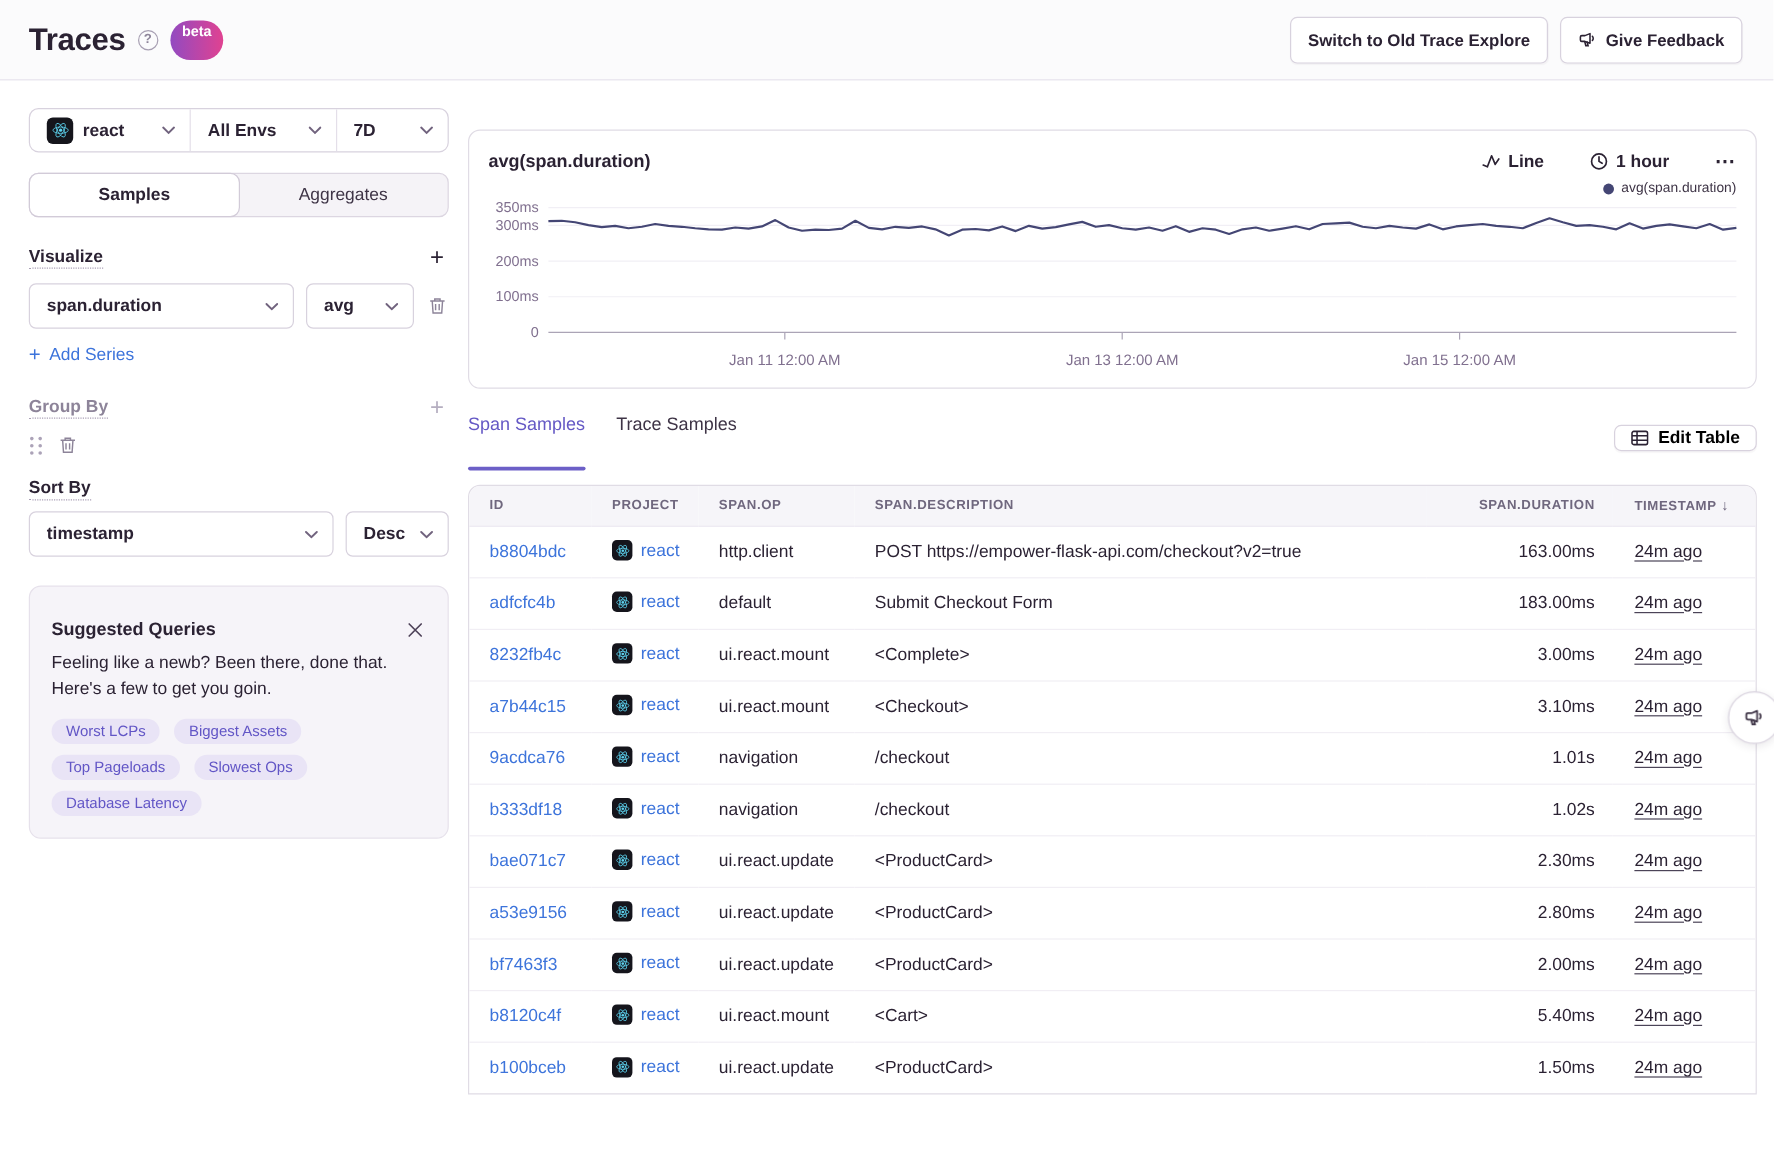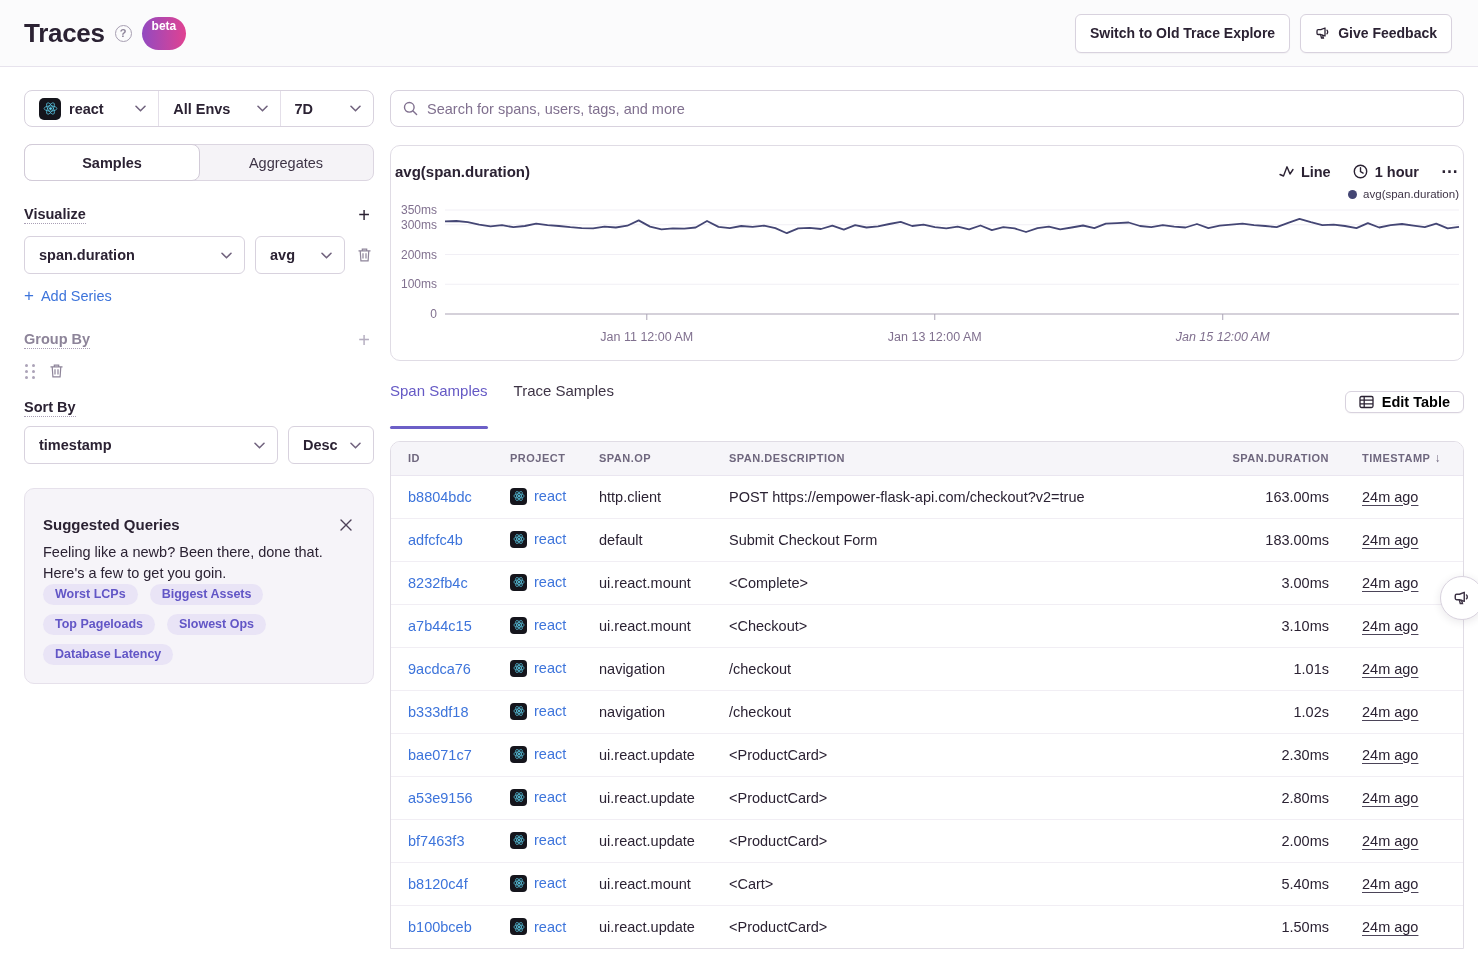--- a/index.html
+++ b/index.html
@@ -78,30 +78,30 @@
 
   .sortby-label { margin-top:18px;align-items:flex-end; }
 
   
   .suggested { margin-top:24px; background:#f6f4f9; border:1px solid #e6e1eb; border-radius:10px;
     padding:27px 18px 18px; }
   .suggested-head { display:flex; align-items:flex-start; }
   .suggested-title { font-size:15px; font-weight:700; }
   .close-btn { margin-left:auto; color:#4d4158; font-size:15px; line-height:1; padding:2px; }
   .suggested-body { margin-top:6px; font-size:14.5px; color:#2b2233; line-height:1.45; }
-  .pill-wrap { margin-top:0; display:flex; flex-wrap:wrap; gap:9px 12px;font-weight:bold; }
+  .pill-wrap { margin-top:14px; display:flex; flex-wrap:wrap; gap:9px 12px; }
   .pill { background:#e9e4f6; color:#6256c6; border-radius:20px; padding:3px 12px 4px;
     font-size:12.5px; white-space:nowrap; }
 
   
   .chart-panel { margin-top:18px; border:1px solid #e0dce5; border-radius:10px;
-    padding:15px 4px 10px; background:#fff; }
+    padding:15px 16px 10px; background:#fff; }
   .chart-head { display:flex; align-items:center; }
   .chart-title { font-size:15px; font-weight:700; }
-  .chart-controls { margin-left:auto; display:flex; align-items:center; gap:22px; }
+  .chart-controls { margin-left:auto; display:flex; align-items:center; gap:38px; }
   .chart-ctl { display:inline-flex; align-items:center; gap:7px; font-weight:700; font-size:14.5px; }
   .chart-more { font-size:17px; font-weight:700; color:#2b2233; letter-spacing:1px; }
   .chart-legend { display:flex; justify-content:flex-end; margin-top:6px; }
   .legend-item { display:inline-flex; align-items:center; gap:6px; font-size:11.5px; color:#3e3446; }
   .legend-dot { width:9px; height:9px; border-radius:50%; background:#444674; }
   .chart-body { display:grid; grid-template-columns:50px 1fr; margin-top:10px; }
   .y-axis { position:relative; }
   .y-axis span { position:absolute; right:8px; font-size:12px; color:#80708f; white-space:nowrap; }
   .chart-svg { width:100%; height:112px; display:block; overflow:visible; }
   .x-axis { position:relative; height:24px; margin-top:4px; }
@@ -303,29 +303,20 @@
             <span class="pill clickable">Biggest Assets</span>
             <span class="pill clickable">Top Pageloads</span>
             <span class="pill clickable">Slowest Ops</span>
             <span class="pill clickable">Database Latency</span>
           </div>
       </div>
     </div>
 
     <div class="main">
 
-      <div class="search-bar">
-        <span>
-            <svg width="15" height="15" viewBox="0 0 15 15" fill="none" stroke="#80708f" stroke-width="1.4" stroke-linecap="round" class="icon-stroke">
-              <circle cx="6.3" cy="6.3" r="4.8"></circle>
-              <path d="M10 10l3.6 3.6"></path>
-            </svg>
-          </span>
-        <input type="text" placeholder="Search for spans, users, tags, and more" style="">
-      </div>
 
       <div class="chart-panel">
         <div class="chart-head">
           <span class="chart-title">avg(span.duration)</span>
           <div class="chart-controls">
             <span class="chart-ctl clickable">
               <span>
                   <svg width="15" height="13" viewBox="0 0 15 13" fill="none" stroke="#2b2233" stroke-width="1.4" stroke-linecap="round" stroke-linejoin="round" class="icon-stroke">
                     <path d="M1 9.5L4.5 11 8 1.8l3 7.2 3-4.5"></path>
                   </svg>
@@ -366,21 +357,21 @@
               <line x1="0" y1="104" x2="1000" y2="104" stroke="#aba4b6" stroke-width="1" vector-effect="non-scaling-stroke"></line>
               <line x1="199" y1="104" x2="199" y2="110" stroke="#aba4b6" stroke-width="1" vector-effect="non-scaling-stroke"></line>
               <line x1="483" y1="104" x2="483" y2="110" stroke="#aba4b6" stroke-width="1" vector-effect="non-scaling-stroke"></line>
               <line x1="767" y1="104" x2="767" y2="110" stroke="#aba4b6" stroke-width="1" vector-effect="non-scaling-stroke"></line>
               <polyline points="0.0,11.3 11.2,11.0 22.5,12.2 33.7,14.6 44.9,16.3 56.2,15.2 67.4,17.2 78.7,16.0 89.9,13.7 101.1,15.2 112.4,16.0 123.6,17.2 134.8,18.1 146.1,18.4 157.3,16.6 168.5,17.5 179.8,15.7 191.0,10.4 202.2,16.6 213.5,19.3 224.7,18.4 236.0,18.7 247.2,17.5 258.4,11.0 269.7,16.9 280.9,18.1 292.1,16.0 303.4,16.9 314.6,15.7 325.8,18.1 337.1,23.2 348.3,18.4 359.6,17.8 370.8,19.0 382.0,15.7 393.3,19.6 404.5,15.2 415.7,17.5 427.0,16.3 438.2,14.0 449.4,11.9 460.7,16.0 471.9,14.6 483.1,17.2 494.4,18.4 505.6,16.6 516.9,19.3 528.1,15.5 539.3,20.2 550.6,17.2 561.8,18.4 573.0,22.0 584.3,18.1 595.5,16.6 606.7,19.3 618.0,17.5 629.2,15.5 640.4,18.1 651.7,13.7 662.9,13.1 674.2,12.5 685.4,16.0 696.6,17.2 707.9,15.2 719.1,16.6 730.3,17.5 741.6,14.0 752.8,18.1 764.0,15.7 775.3,14.6 786.5,13.7 797.8,15.2 809.0,16.0 820.2,17.2 831.5,12.8 842.7,8.9 853.9,12.2 865.2,15.2 876.4,14.6 887.6,16.0 898.9,18.1 910.1,13.1 921.3,17.5 932.6,15.2 943.8,14.0 955.1,15.7 966.3,17.2 977.5,13.7 988.8,18.4 1000.0,16.9" fill="none" stroke="#444674" stroke-width="1.8" vector-effect="non-scaling-stroke" stroke-linejoin="round"></polyline>
             </svg>
           <div></div>
           <div class="x-axis">
               <span style="left: 19.9%;">Jan 11 12:00 AM</span>
               <span style="left: 48.3%;">Jan 13 12:00 AM</span>
-              <span style="left: 76.7%; font-style: italic;">Jan 15 12:00 AM</span>
+              <span style="left: 76.7%;">Jan 15 12:00 AM</span>
             </div>
         </div>
       </div>
 
       <div class="table-tabs-row">
         <span class="ttab active clickable">Span Samples</span>
         <span class="ttab clickable">Trace Samples</span>
         <button class="edit-table-btn clickable">
           <span>
               <svg width="15" height="14" viewBox="0 0 15 14" fill="none" stroke="#2b2233" stroke-width="1.3" class="icon-stroke">

